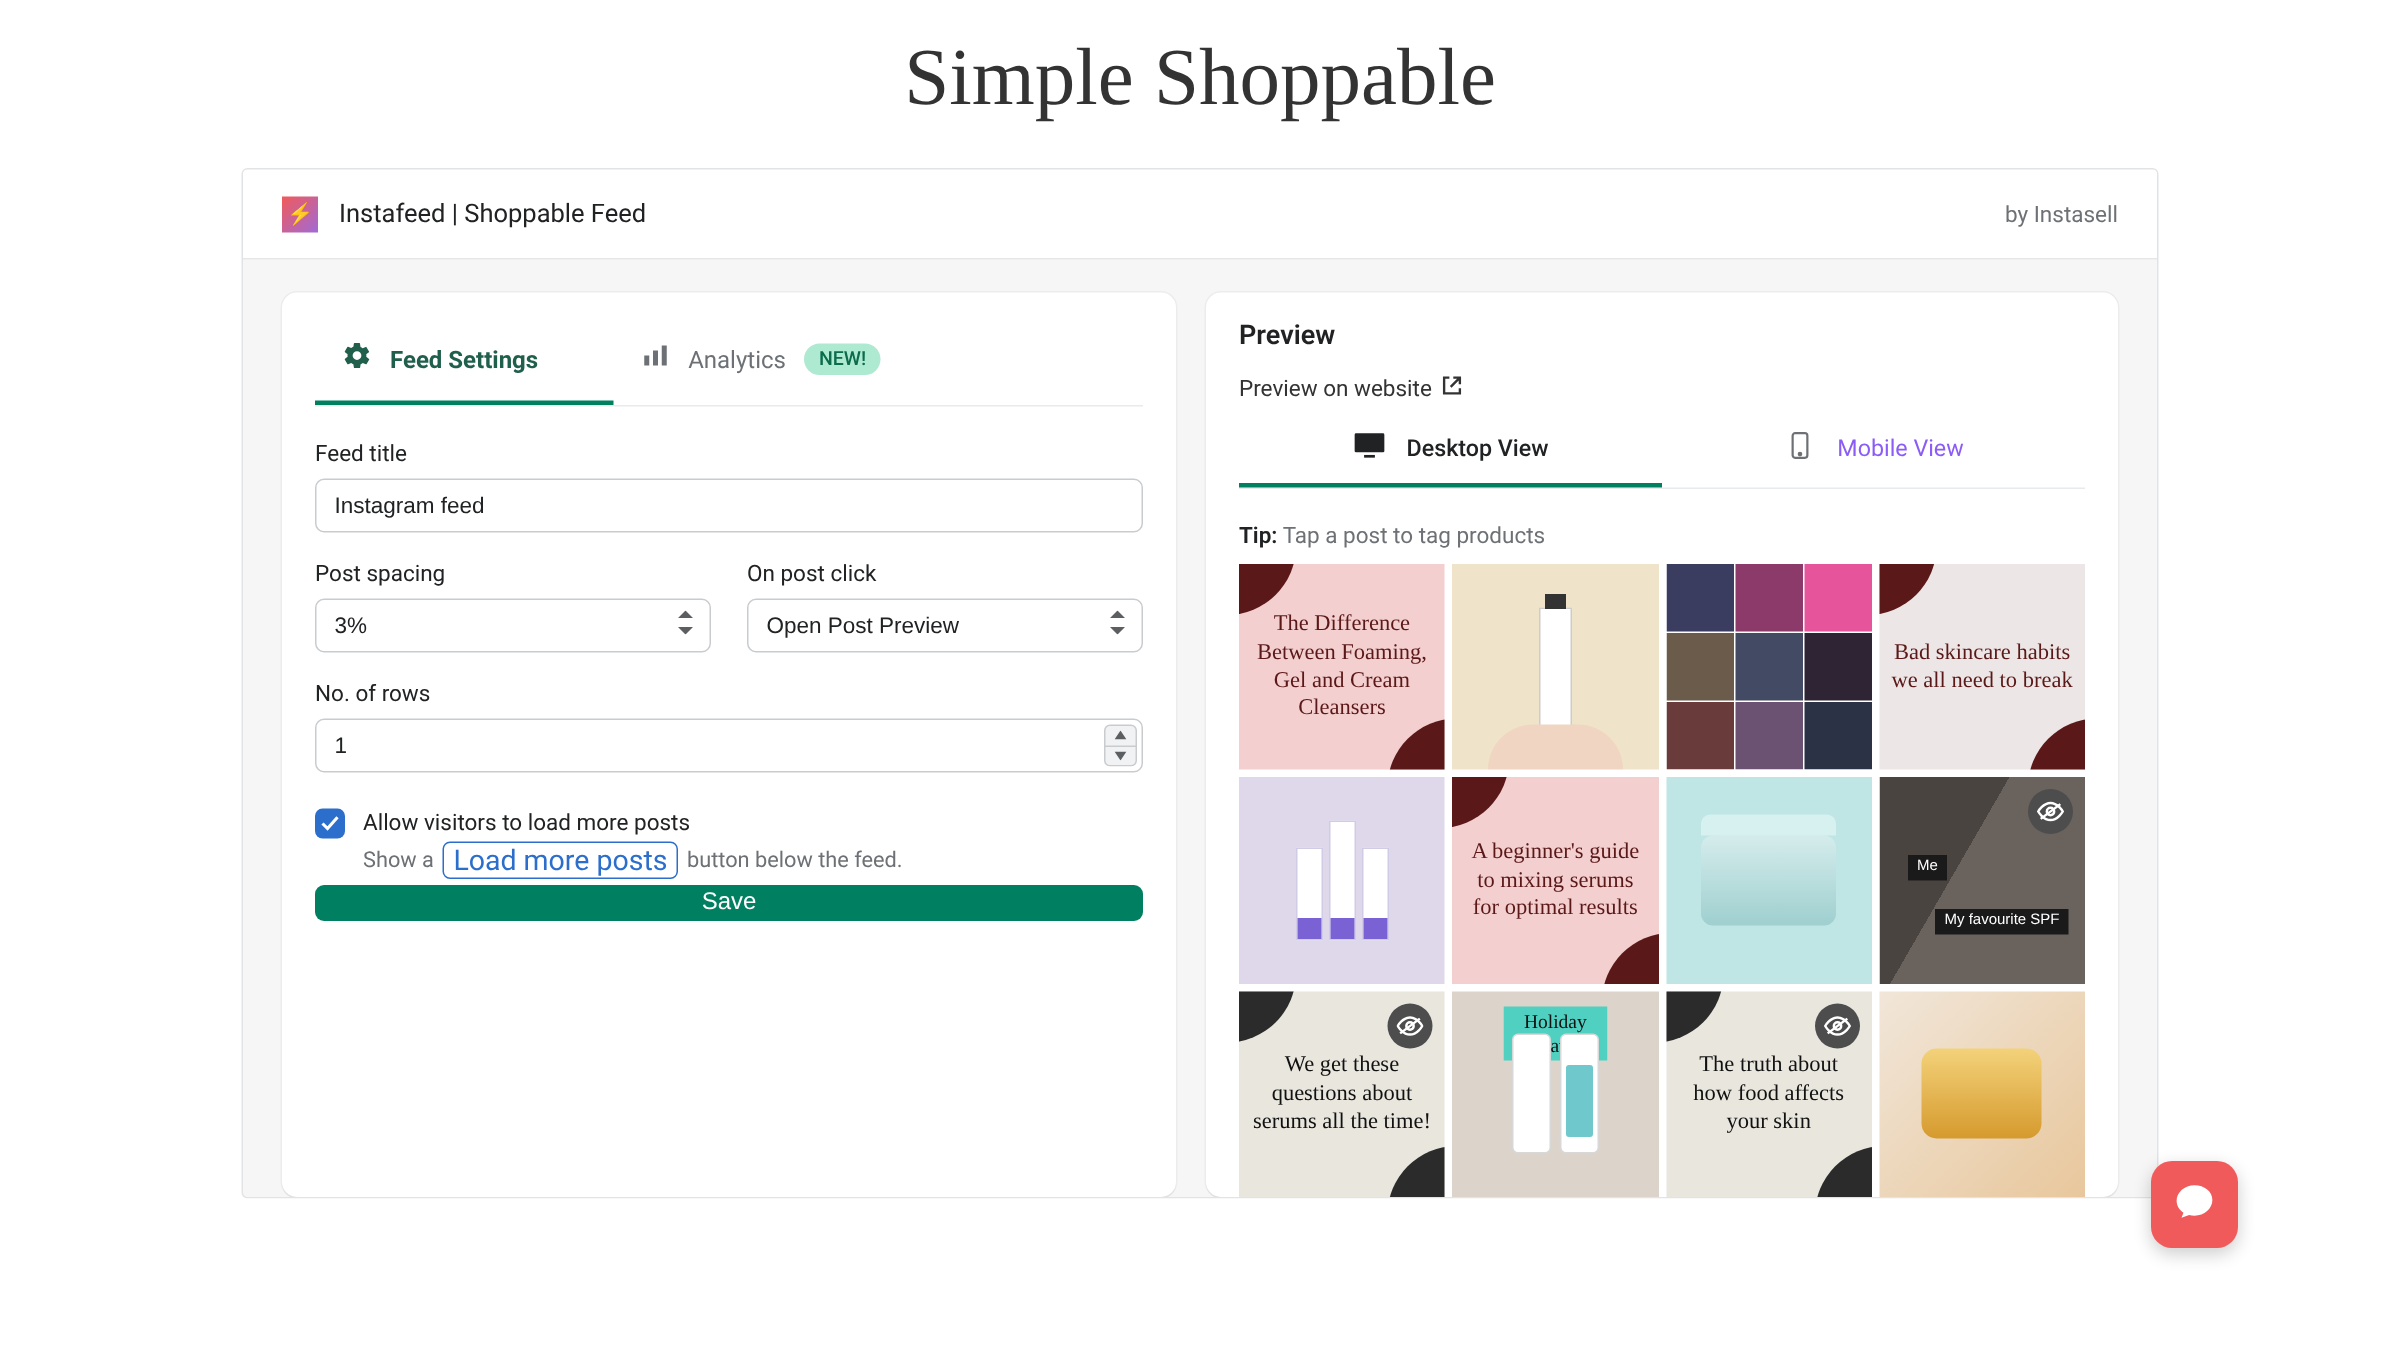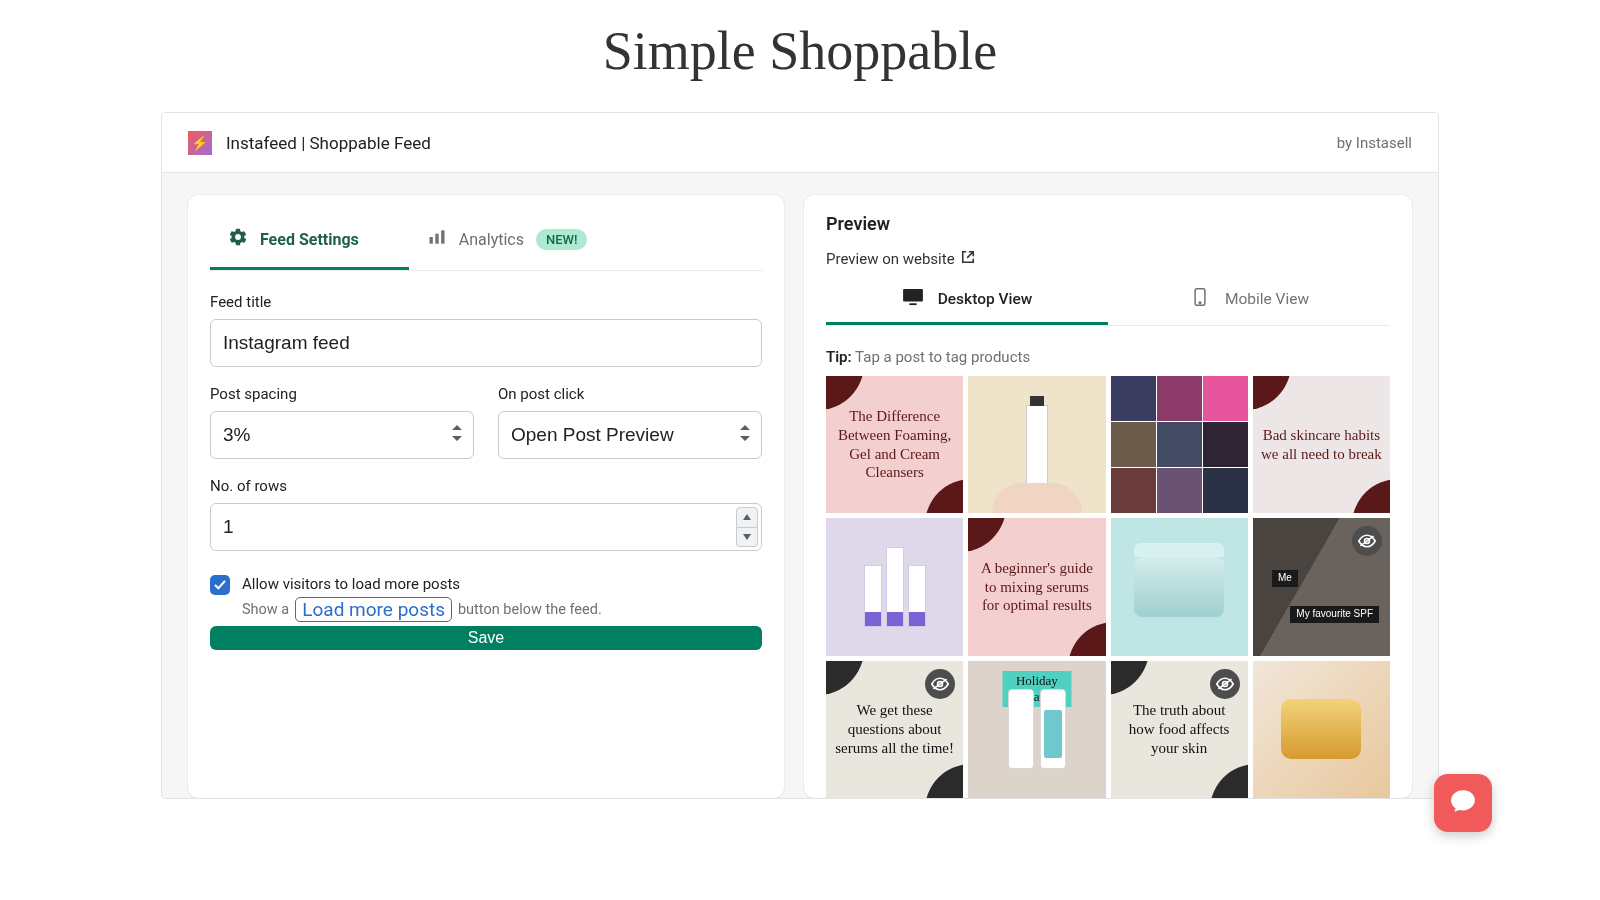--- a/index.html
+++ b/index.html
@@ -94,25 +94,25 @@
   .field-row { display: flex; gap: 24px; }
   .field-row .field { flex: 1; }
   .label {
     font-size: 15px;
     color: #202223;
     margin-bottom: 8px;
     display: block;
   }
   .text-input, .select, .number-input {
     width: 100%;
-    height: 48px;
+    height: 36px;
     border: 1px solid #c9cccf;
     border-radius: 6px;
     padding: 0 12px;
-    font-size: 19px;
+    font-size: 15px;
     color: #202223;
     background: #fff;
   }
   .select-wrap, .number-wrap { position: relative; }
   .select-wrap .caret {
     position: absolute; right: 12px; top: 50%; transform: translateY(-50%);
     pointer-events: none;
     color: #5c5f62;
   }
   .caret svg { width: 10px; }
@@ -152,21 +152,21 @@
 
   
   .preview-title { font-size: 18px; font-weight: 600; margin-bottom: 16px; }
   .preview-link { font-size: 15px; color: #333; display: flex; align-items: center; gap: 6px; margin-bottom: 14px; cursor: pointer; }
   .preview-link svg { width: 14px; height: 14px; }
 
   .view-tabs { display: flex; border-bottom: 1px solid #e9eaec; }
   .view-tab {
     flex: 1; display: flex; align-items: center; justify-content: center; gap: 14px;
     padding: 6px 0 12px 0; font-size: 15.5px; cursor: pointer;
-    color: #737373; border-bottom: 3px solid transparent;
+    color: #8b5cf6; border-bottom: 3px solid transparent;
   }
   .view-tab.active { color: #202223; border-bottom-color: #008060; font-weight: 500; }
   .view-tab svg { width: 22px; height: 18px; }
 
   .tip-row { margin-top: 22px; font-size: 15px; }
   .tip-row .tip-label { font-weight: 600; }
   .tip-row .tip-text { color: #6d7175; }
 
   .grid {
     display: grid; grid-template-columns: repeat(4, 1fr);

